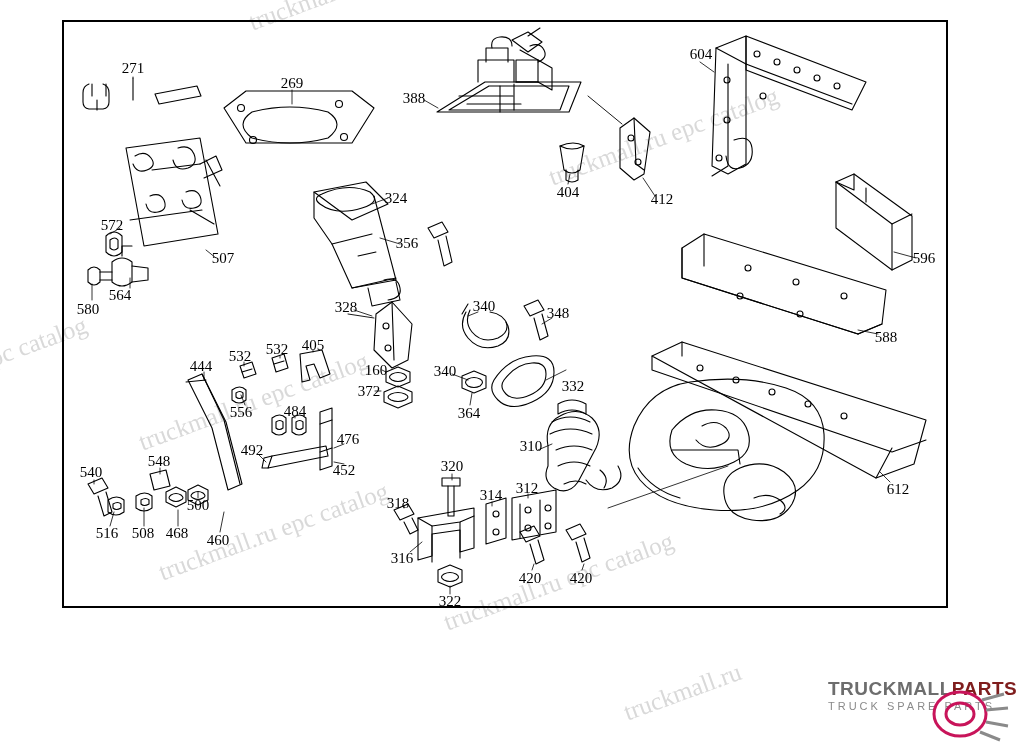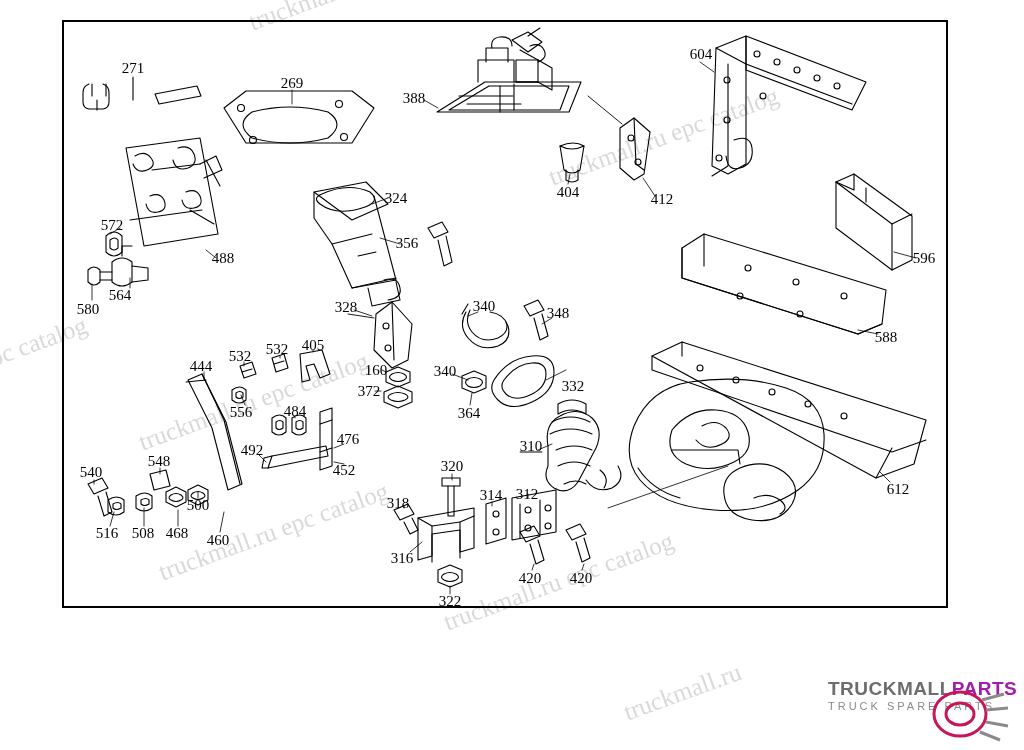--- a/index.html
+++ b/index.html
@@ -62,21 +62,21 @@
     position: absolute;
     left: 0;
     top: 8px;
     font-family: "Liberation Sans", sans-serif;
     font-size: 19px;
     font-weight: bold;
     letter-spacing: 0.5px;
     color: #6d6d6d;
   }
   #brand .brandtext .parts {
-    color: #a21caf;
+    color: #7f1d1d;
   }
   #brand .brandsub {
     position: absolute;
     left: 0;
     top: 30px;
     font-family: "Liberation Sans", sans-serif;
     font-size: 11px;
     letter-spacing: 3px;
     color: #8a8a8a;
   }
@@ -485,21 +485,21 @@
 
   <div>
     <div class="callout" style="left:133px;top:68px;">271</div>
     <div class="callout" style="left:292px;top:83px;">269</div>
     <div class="callout" style="left:414px;top:98px;">388</div>
     <div class="callout" style="left:701px;top:54px;">604</div>
     <div class="callout" style="left:568px;top:192px;">404</div>
     <div class="callout" style="left:662px;top:199px;">412</div>
     <div class="callout" style="left:396px;top:198px;">324</div>
     <div class="callout" style="left:112px;top:225px;">572</div>
-    <div class="callout" style="left:223px;top:258px;">488</div>
+    <div class="callout" style="left:223px;top:258px;">507</div>
     <div class="callout" style="left:407px;top:243px;">356</div>
     <div class="callout" style="left:924px;top:258px;">596</div>
     <div class="callout" style="left:88px;top:309px;">580</div>
     <div class="callout" style="left:120px;top:295px;">564</div>
     <div class="callout" style="left:346px;top:307px;">328</div>
     <div class="callout" style="left:484px;top:306px;">340</div>
     <div class="callout" style="left:558px;top:313px;">348</div>
     <div class="callout" style="left:886px;top:337px;">588</div>
     <div class="callout" style="left:201px;top:366px;">444</div>
     <div class="callout" style="left:240px;top:356px;">532</div>
@@ -507,29 +507,29 @@
     <div class="callout" style="left:313px;top:345px;">405</div>
     <div class="callout" style="left:376px;top:370px;">160</div>
     <div class="callout" style="left:445px;top:371px;">340</div>
     <div class="callout" style="left:573px;top:363px;margin-top:23px;">332</div>
     <div class="callout" style="left:369px;top:391px;">372</div>
     <div class="callout" style="left:241px;top:412px;">556</div>
     <div class="callout" style="left:295px;top:411px;">484</div>
     <div class="callout" style="left:469px;top:413px;">364</div>
     <div class="callout" style="left:252px;top:450px;">492</div>
     <div class="callout" style="left:348px;top:439px;">476</div>
-    <div class="callout" style="left:531px;top:446px;text-decoration:underline;">310</div>
+    <div class="callout" style="left:531px;top:446px;">310</div>
     <div class="callout" style="left:344px;top:470px;">452</div>
     <div class="callout" style="left:91px;top:472px;">540</div>
     <div class="callout" style="left:159px;top:461px;">548</div>
     <div class="callout" style="left:198px;top:505px;">500</div>
     <div class="callout" style="left:452px;top:466px;">320</div>
     <div class="callout" style="left:398px;top:503px;">318</div>
     <div class="callout" style="left:491px;top:495px;">314</div>
-    <div class="callout" style="left:527px;top:488px;margin-top:6px;">312</div>
+    <div class="callout" style="left:527px;top:488px;">312</div>
     <div class="callout" style="left:898px;top:489px;">612</div>
     <div class="callout" style="left:107px;top:533px;">516</div>
     <div class="callout" style="left:143px;top:533px;">508</div>
     <div class="callout" style="left:177px;top:533px;">468</div>
     <div class="callout" style="left:218px;top:540px;">460</div>
     <div class="callout" style="left:402px;top:558px;">316</div>
     <div class="callout" style="left:530px;top:578px;">420</div>
     <div class="callout" style="left:581px;top:578px;">420</div>
     <div class="callout" style="left:450px;top:601px;">322</div>
   </div>

